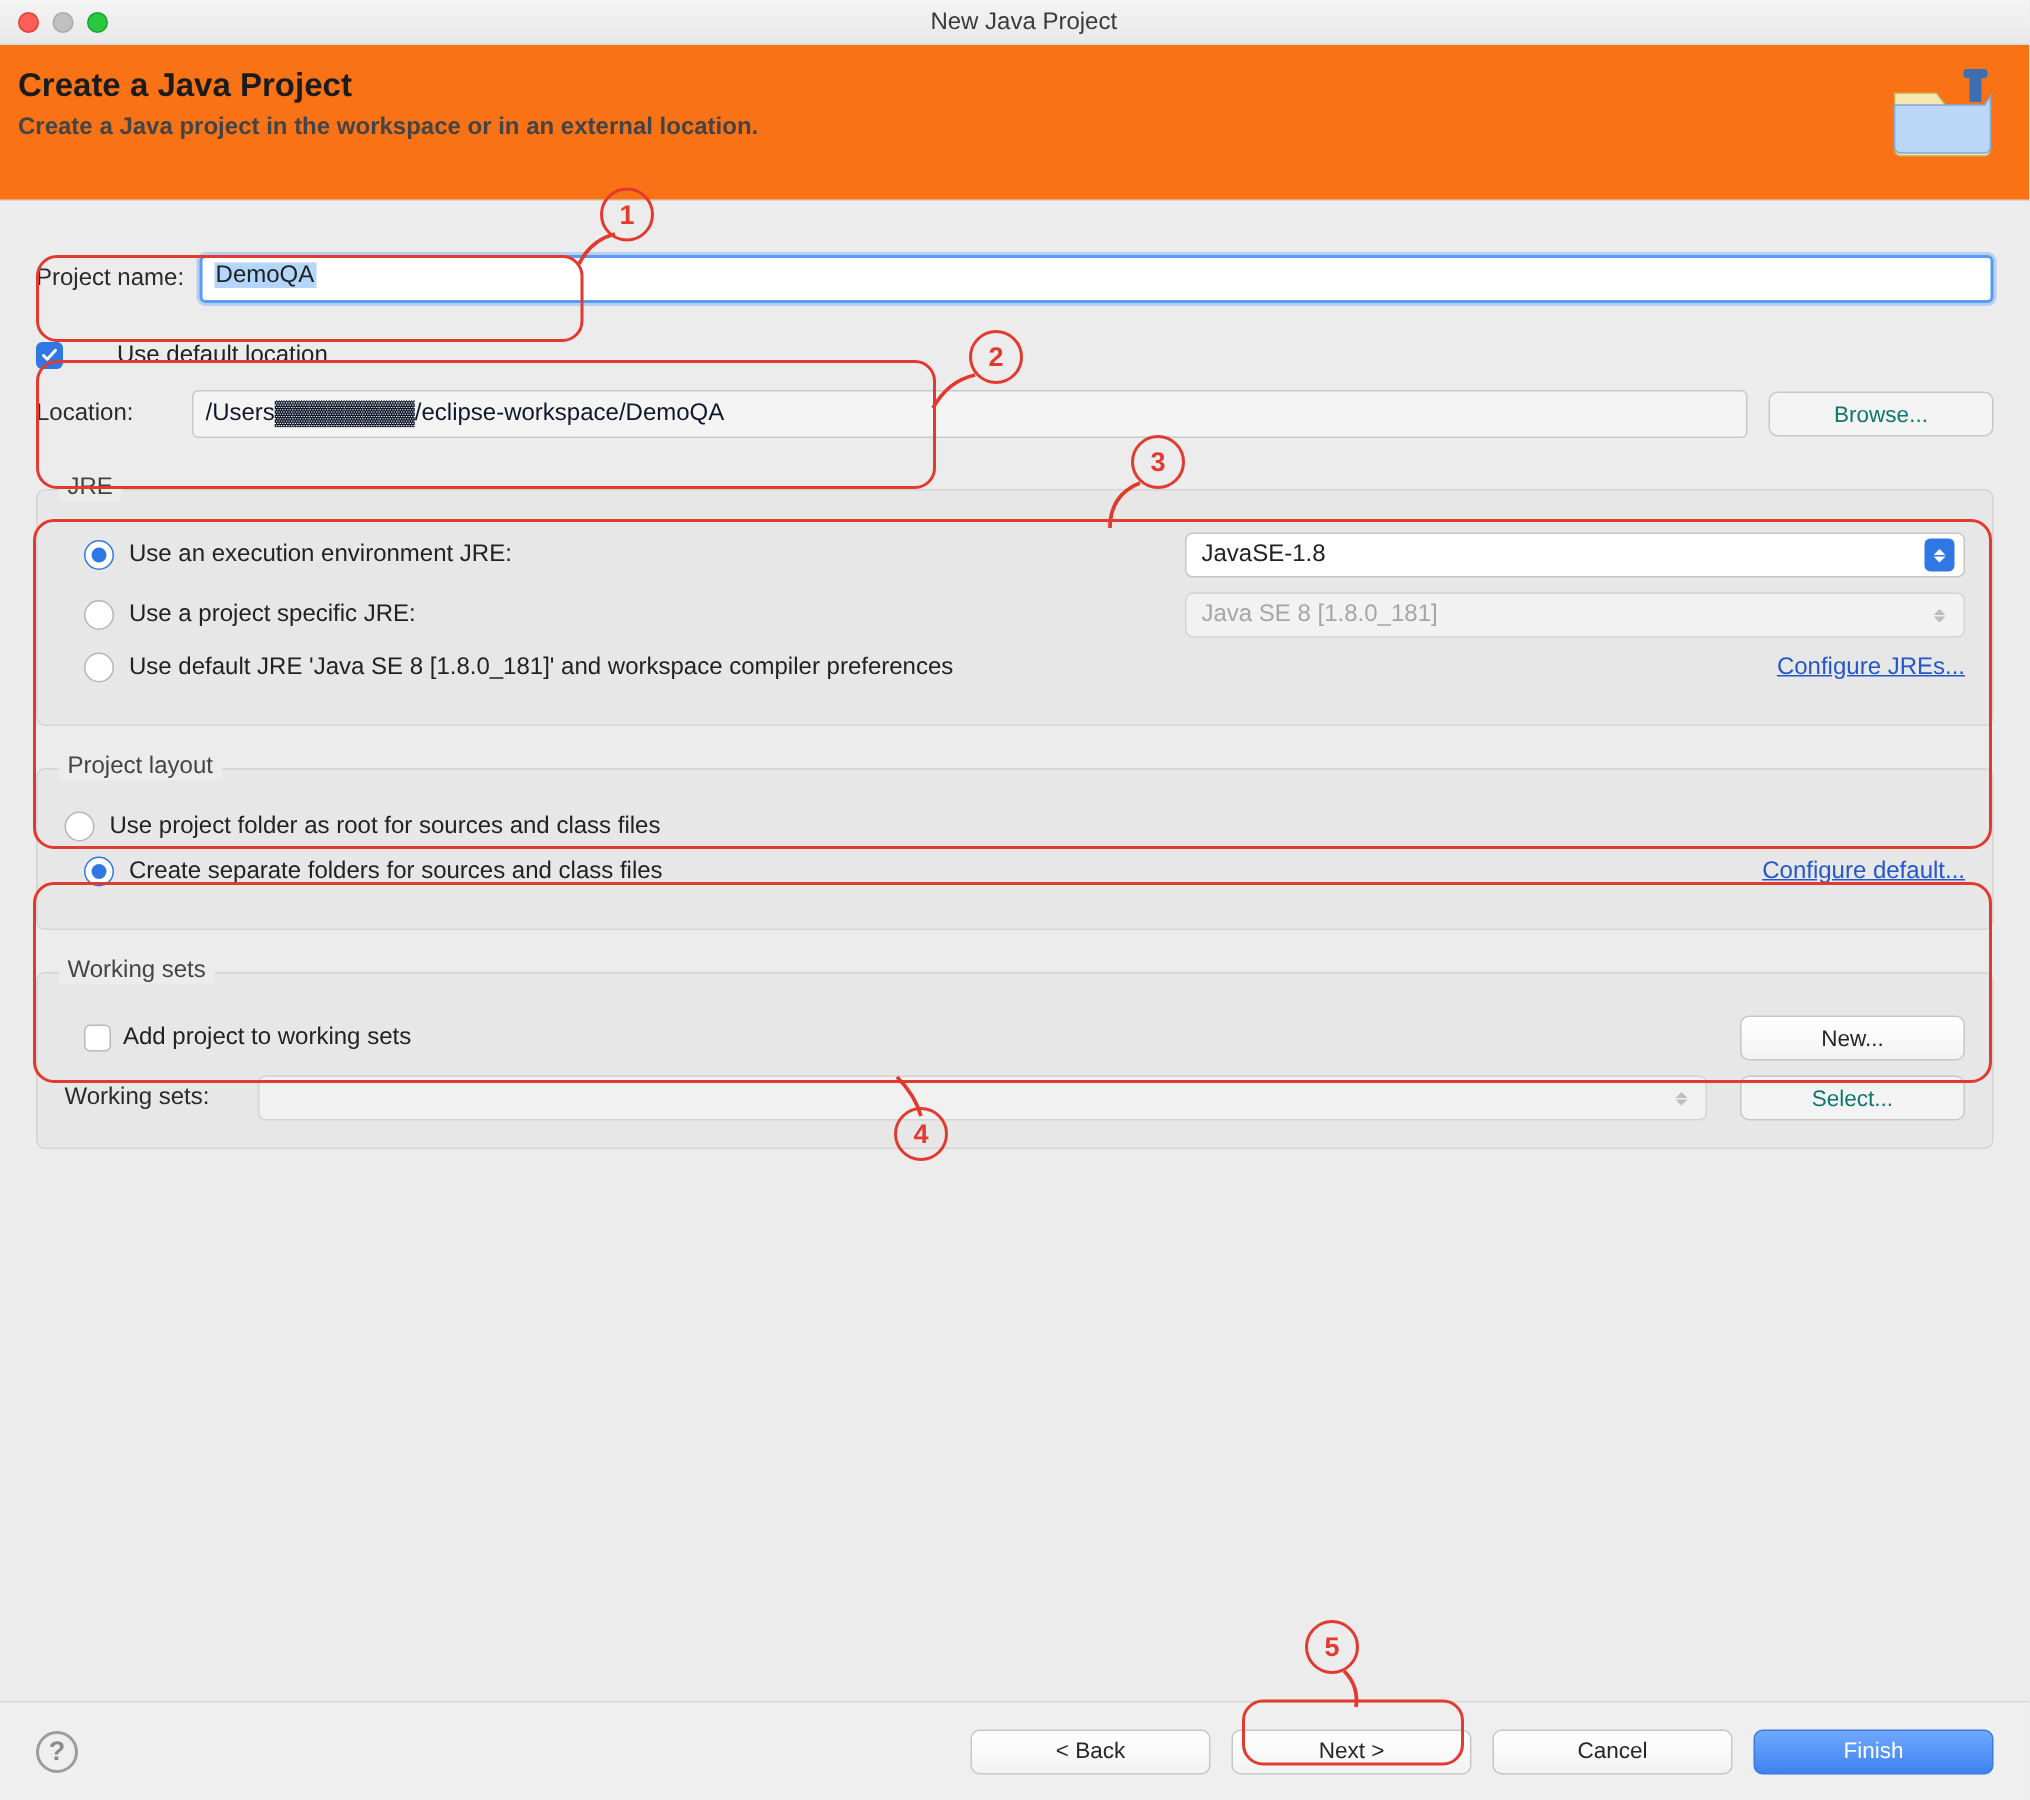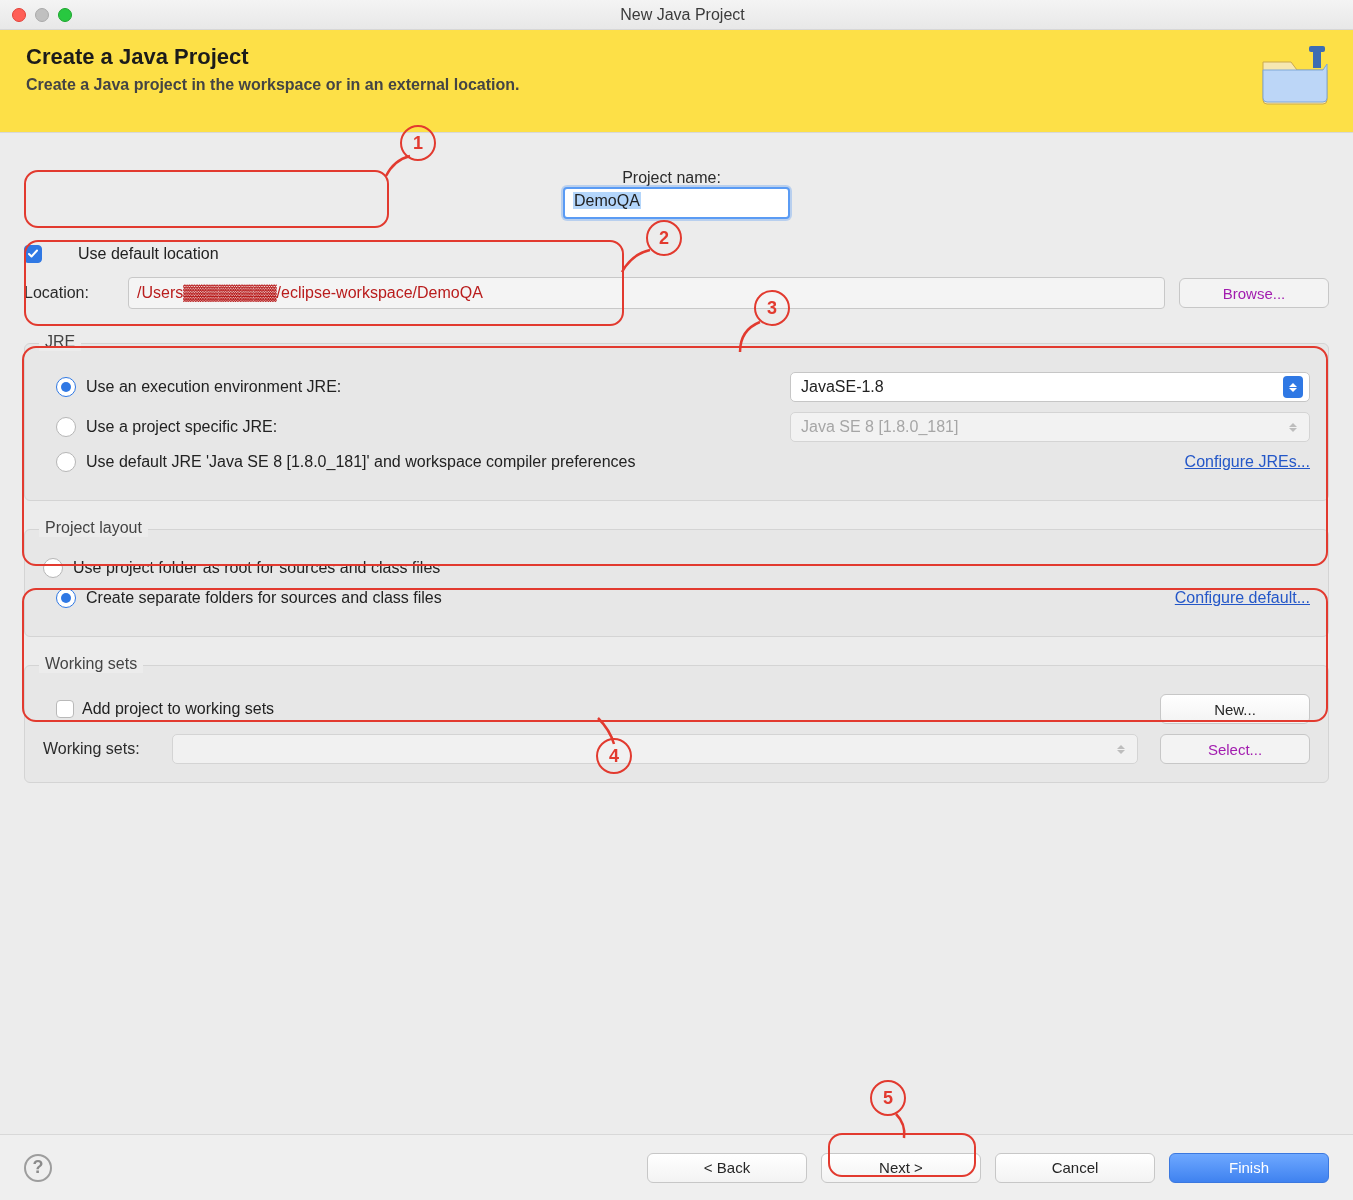--- a/index.html
+++ b/index.html
@@ -9,33 +9,33 @@
   
   .titlebar { height:30px; background:linear-gradient(#f4f4f4,#e8e8e8); border-bottom:1px solid #d7d7d7; display:flex; align-items:center; position:relative; }
   .traffic-lights { display:flex; gap:9px; margin-left:12px; }
   .tl { width:14px; height:14px; border-radius:50%; }
   .tl.red { background:#ff5f57; border:1px solid #e24238; }
   .tl.yellow { background:#c0c0c0; border:1px solid #aaa; }
   .tl.green { background:#28c840; border:1px solid #1da52e; }
   .window-title { position:absolute; left:12px; right:0; text-align:center; font-size:16px; color:#3b3b3b; }
 
   
-  .header { background:#fde047; border-bottom:1px solid #d8d8d8; padding:14px 22px 20px 26px; display:flex; justify-content:space-between; align-items:flex-start; }
+  .header { background:#f97316; border-bottom:1px solid #d8d8d8; padding:14px 22px 20px 12px; display:flex; justify-content:space-between; align-items:flex-start; }
   .header-left h1 { margin:0 0 6px 0; font-size:22px; font-weight:700; color:#1b1b1b; }
   .header-left p  { margin:0; font-size:16px; color:#444;font-weight:bold; }
   .folder-icon svg { width:72px; height:64px; }
 
   .content { padding:14px 24px 0 24px; }
 
   
   .row { display:flex; align-items:center; margin-bottom:10px; }
   .label { font-size:16px; color:#2b2b2b; margin-right:10px; white-space:nowrap; }
   input[type=text] { width:100%; height:32px; border:1px solid #c8c8c8; border-radius:4px; padding:3px 8px; font-size:16px; background:#fff; }
   input[type=text].focused { outline:none; border:2px solid #5a9bf4; box-shadow:0 0 0 2px rgba(90,155,244,.35); }
-  input[type=text]:disabled { background:#f4f4f4; color:#b91c1c; }
+  input[type=text]:disabled { background:#f4f4f4; color:#0f172a; }
   .selected-text { background:#b4d6fb; padding:0 1px; }
 
   
   .mac-check { width:18px; height:18px; border-radius:4px; display:inline-flex; align-items:center; justify-content:center; margin-right:8px; flex:0 0 18px; }
   .mac-check.checked { background:#2f78e4; border:1px solid #2f78e4; color:#fff; }
   .mac-check.unchecked { background:#fff; border:1px solid #b9b9b9; }
   .mac-check svg { width:12px; height:12px; }
 
   
   .radio { width:20px; height:20px; border-radius:50%; border:1px solid #b6b6b6; background:#fff; display:inline-flex; align-items:center; justify-content:center; margin-right:10px; flex:0 0 20px; }
@@ -57,21 +57,21 @@
   .combo.enabled .caret .down { border-top:4px solid #fff; }
   .combo.disabled .caret span { border-left:4px solid transparent; border-right:4px solid transparent; }
   .combo.disabled .caret .up { border-bottom:4px solid #bdbdbd; }
   .combo.disabled .caret .down { border-top:4px solid #bdbdbd; }
   .combo.small { min-width:0; width:100%; background:#f1f1f1; }
 
   .link { color:#2457c8; text-decoration:underline; font-size:16px; cursor:pointer; white-space:nowrap; }
 
   
   .btn { height:30px; border:1px solid #c7c7c7; background:linear-gradient(#ffffff,#f3f3f3); border-radius:6px; padding:0 20px; font-size:15px; color:#262626; display:inline-flex; align-items:center; justify-content:center; cursor:pointer; min-width:110px; }
-  .btn:disabled { color:#a21caf; background:#f3f3f3; cursor:default; }
+  .btn:disabled { color:#0f766e; background:#f3f3f3; cursor:default; }
   .btn.primary { background:linear-gradient(#6ea8ff,#3f82f0); border:1px solid #3b78df; color:#fff; }
 
   
   .footer { position:absolute; left:0; right:0; bottom:0; height:66px; border-top:1px solid #d8d8d8; background:#efefef; display:flex; align-items:center; padding:0 24px; }
   .footer .spacer { flex:1; }
   .footer .btn { min-width:160px; margin-left:14px; }
   .help { width:28px; height:28px; border:2px solid #9d9d9d; border-radius:50%; color:#8b8b8b; display:flex; align-items:center; justify-content:center; font-weight:700; font-size:18px; }
 
   
   .annot { position:absolute; border:2.5px solid #e23a2f; border-radius:14px; pointer-events:none; }
@@ -110,21 +110,21 @@
       <path d="M4 18 h28 l6 8 h30 v30 a4 4 0 0 1 -4 4 H8 a4 4 0 0 1 -4 -4 Z" fill="#f6e7b1" stroke="#caa94e" stroke-width="1"></path>
       <path d="M4 26 h60 l4 -6 v34 a4 4 0 0 1 -4 4 H8 a4 4 0 0 1 -4 -4 Z" fill="#bcd6f7" stroke="#7fa7d8" stroke-width="1"></path>
       <rect x="54" y="4" width="8" height="20" fill="#3d6db3"></rect>
       <rect x="50" y="2" width="16" height="6" rx="2" fill="#3d6db3"></rect>
     </svg>
   </div>
 </div>
 
 <div class="content">
 
-  <div class="row" style="margin-top:22px;flex-direction:column;">
+  <div class="row" style="margin-top:22px;">
     <span class="label">Project name:</span>
     <div style="flex:1; position:relative;">
       <input type="text" class="focused" value="" style="">
       <div style="position:absolute; left:10px; top:5px; font-size:16px; pointer-events:none;">
         <span class="selected-text">DemoQA</span>
       </div>
     </div>
   </div>
 
   <div class="row" style="margin-top:26px;gap:28px;">

